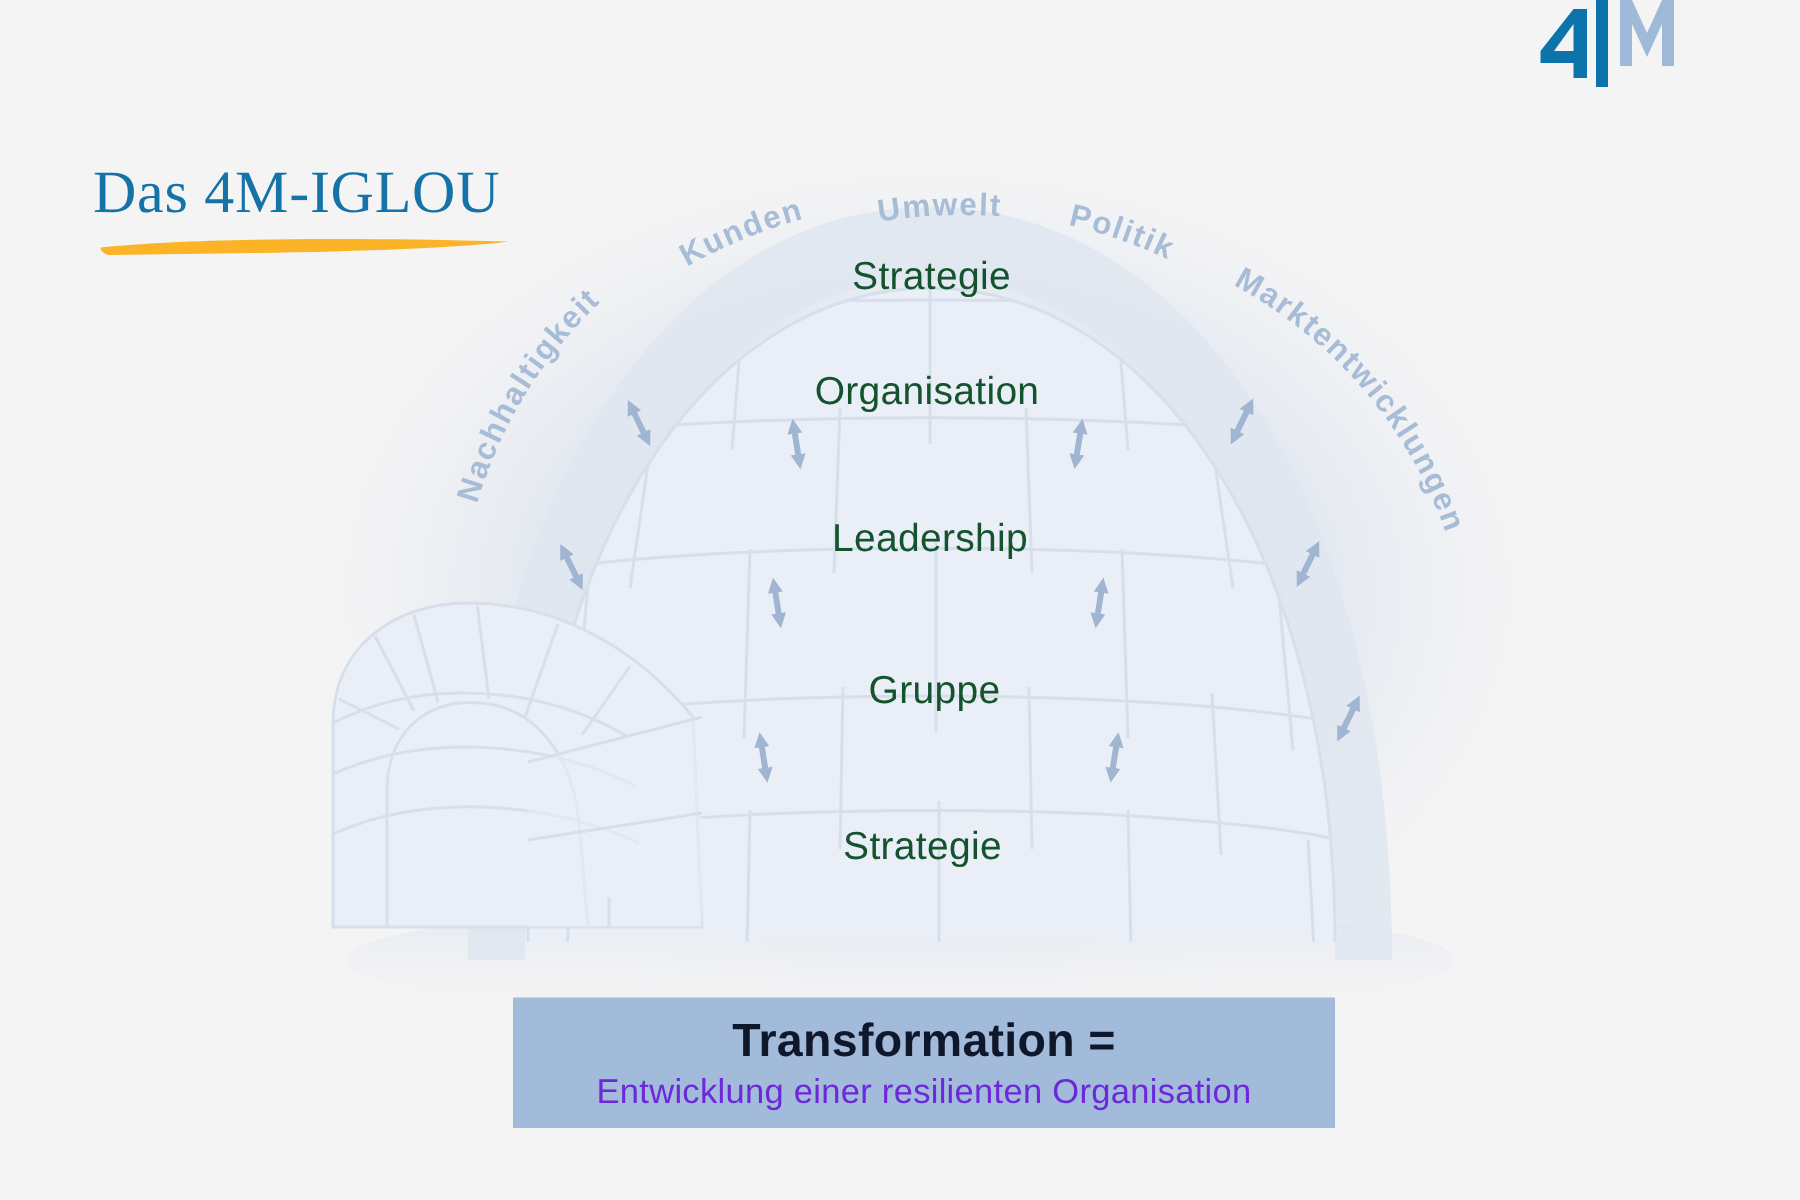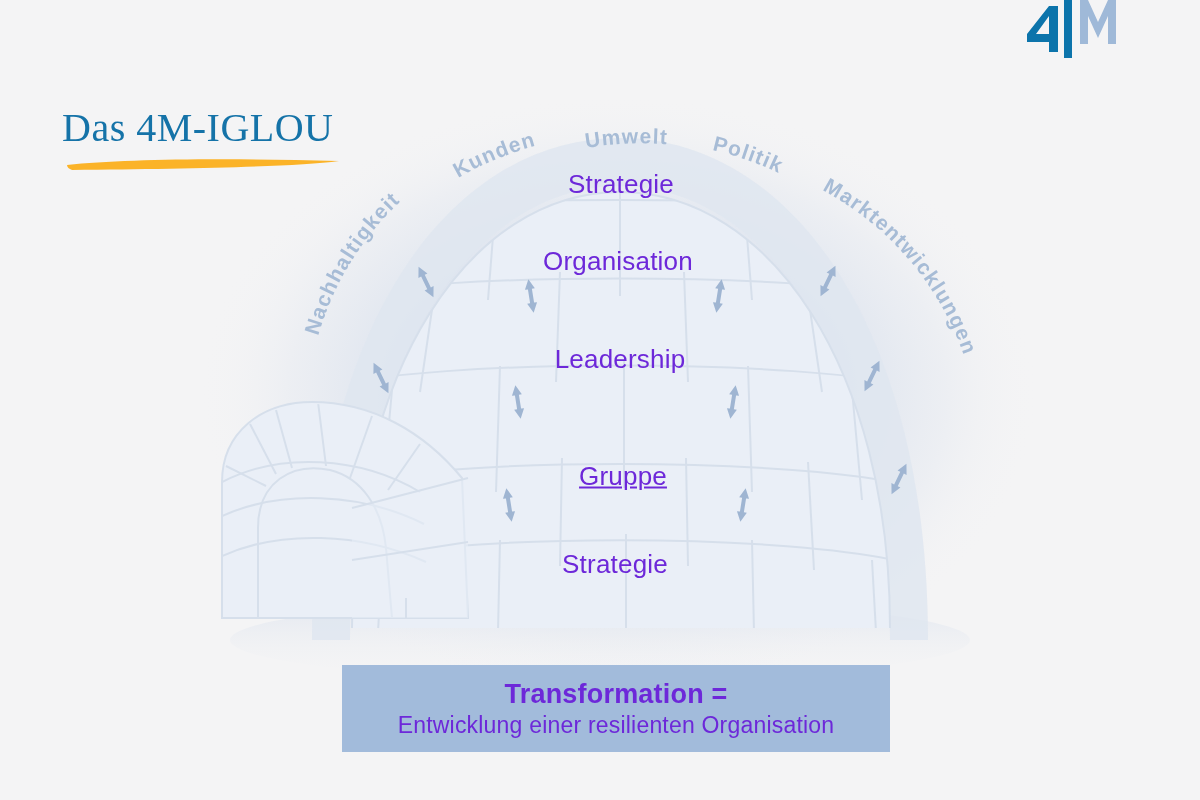--- a/index.html
+++ b/index.html
@@ -27,21 +27,21 @@
     line-height:1;
   }
   .title-underline{position:absolute;left:2px;top:44px;width:285px;height:22px;}
 
   
   .igloo-svg{position:absolute;left:0;top:0;width:1200px;height:800px;}
 
   
   .seg-label{
     position:absolute;
-    color:#6d28d9;
+    color:#14532d;
     font-size:26px;
     white-space:nowrap;
     transform:translate(-50%,-50%);
     letter-spacing:.2px;
   }
 
   
   .outer-label-layer{position:absolute;left:0;top:0;width:1200px;height:800px;}
   .outer-label text{
     fill:#a7bcd6;
@@ -55,21 +55,21 @@
   .caption-box{
     position:absolute;
     left:342px;top:665px;
     width:548px;height:87px;
     background:#a2bbdb;
     display:flex;flex-direction:column;
     align-items:center;justify-content:center;
     gap:2px;
   }
   .caption-line1{
-    color:#6d28d9;font-size:27px;font-weight:bold;letter-spacing:.2px;
+    color:#0f172a;font-size:31px;font-weight:bold;letter-spacing:.2px;
   }
   .caption-line2{
     color:#6d28d9;font-size:23px;letter-spacing:.2px;
   }
 </style>
 </head>
 <body>
 
 <div id="stage">
 
@@ -247,21 +247,21 @@
       <text><textPath href="#p3" startOffset="0">Politik</textPath></text>
     </g>
     <g class="outer-label">
       <text><textPath href="#p4" startOffset="0">Marktentwicklungen</textPath></text>
     </g>
   </svg>
 
   <div class="seg-label" style="left:621px;top:184px;">Strategie</div>
   <div class="seg-label" style="left:620px;top:359px;">Leadership</div>
   <div class="seg-label" style="left:618px;top:261px;">Organisation</div>
-  <div class="seg-label" style="left:623px;top:476px;text-decoration:underline;">Gruppe</div>
+  <div class="seg-label" style="left:623px;top:460px;">Gruppe</div>
   <div class="seg-label" style="left:615px;top:564px;">Strategie</div>
 
   <div class="caption-box">
     <div class="caption-line1">Transformation =</div>
     <div class="caption-line2">Entwicklung einer resilienten Organisation</div>
   </div>
 
 </div>
 
 </body></html>

